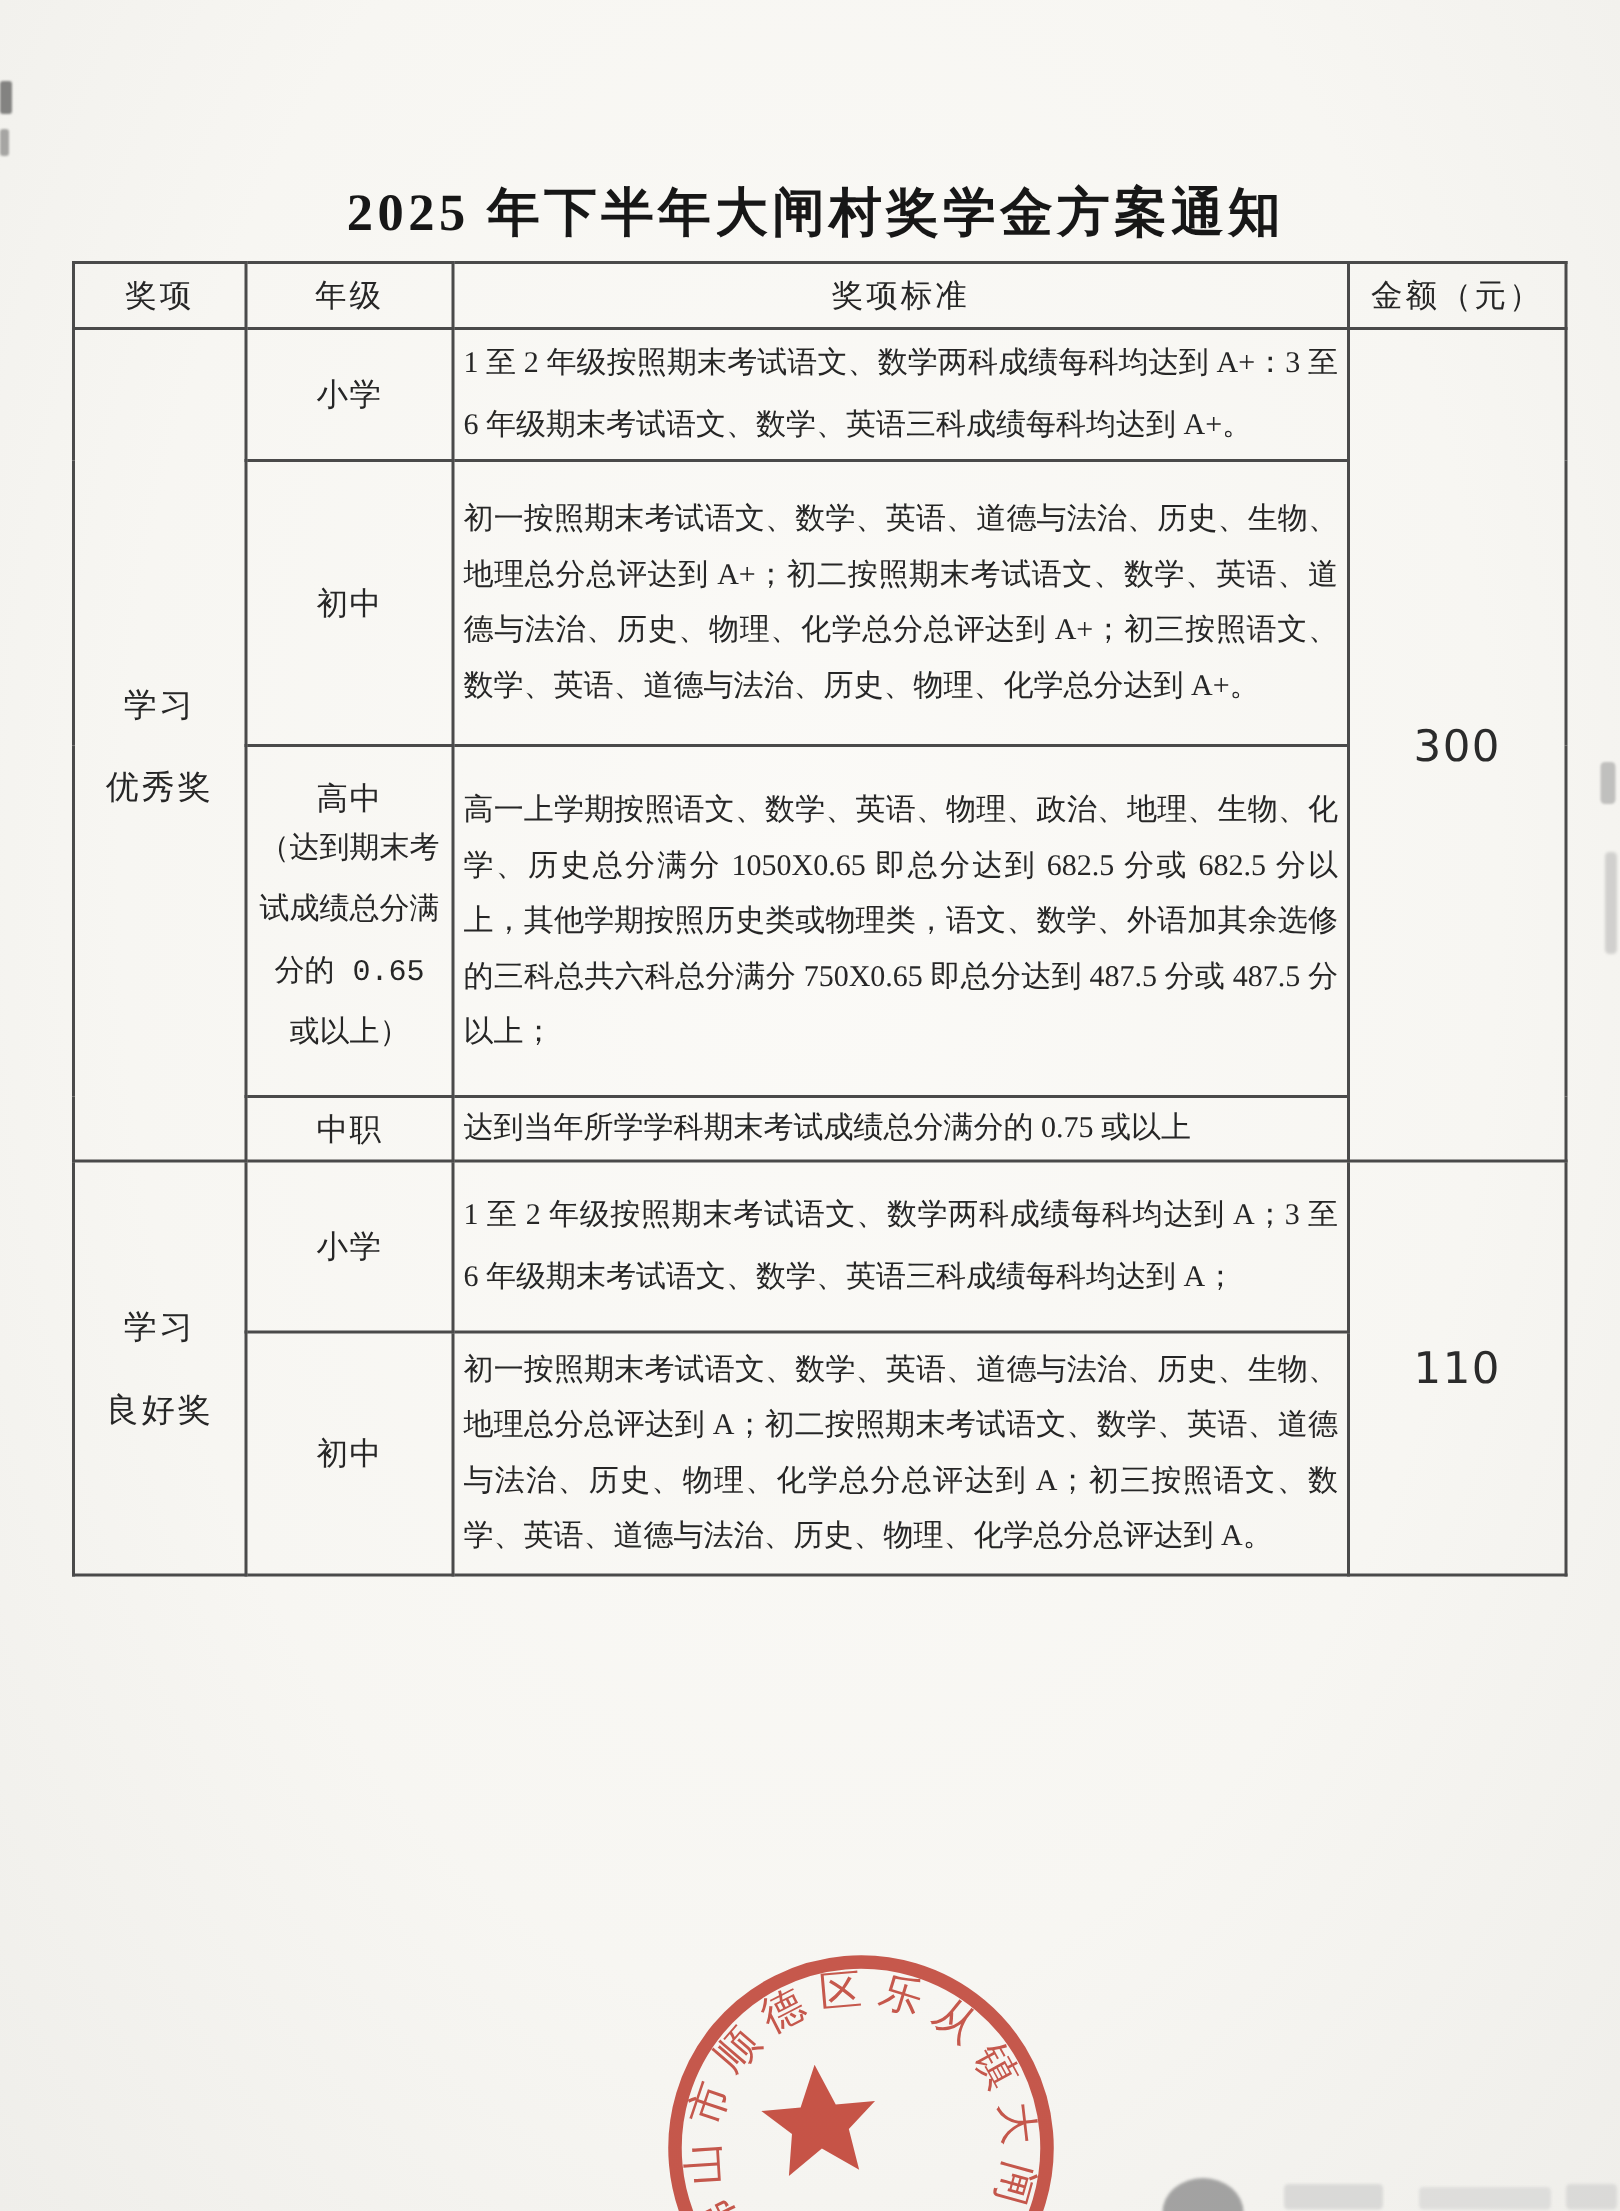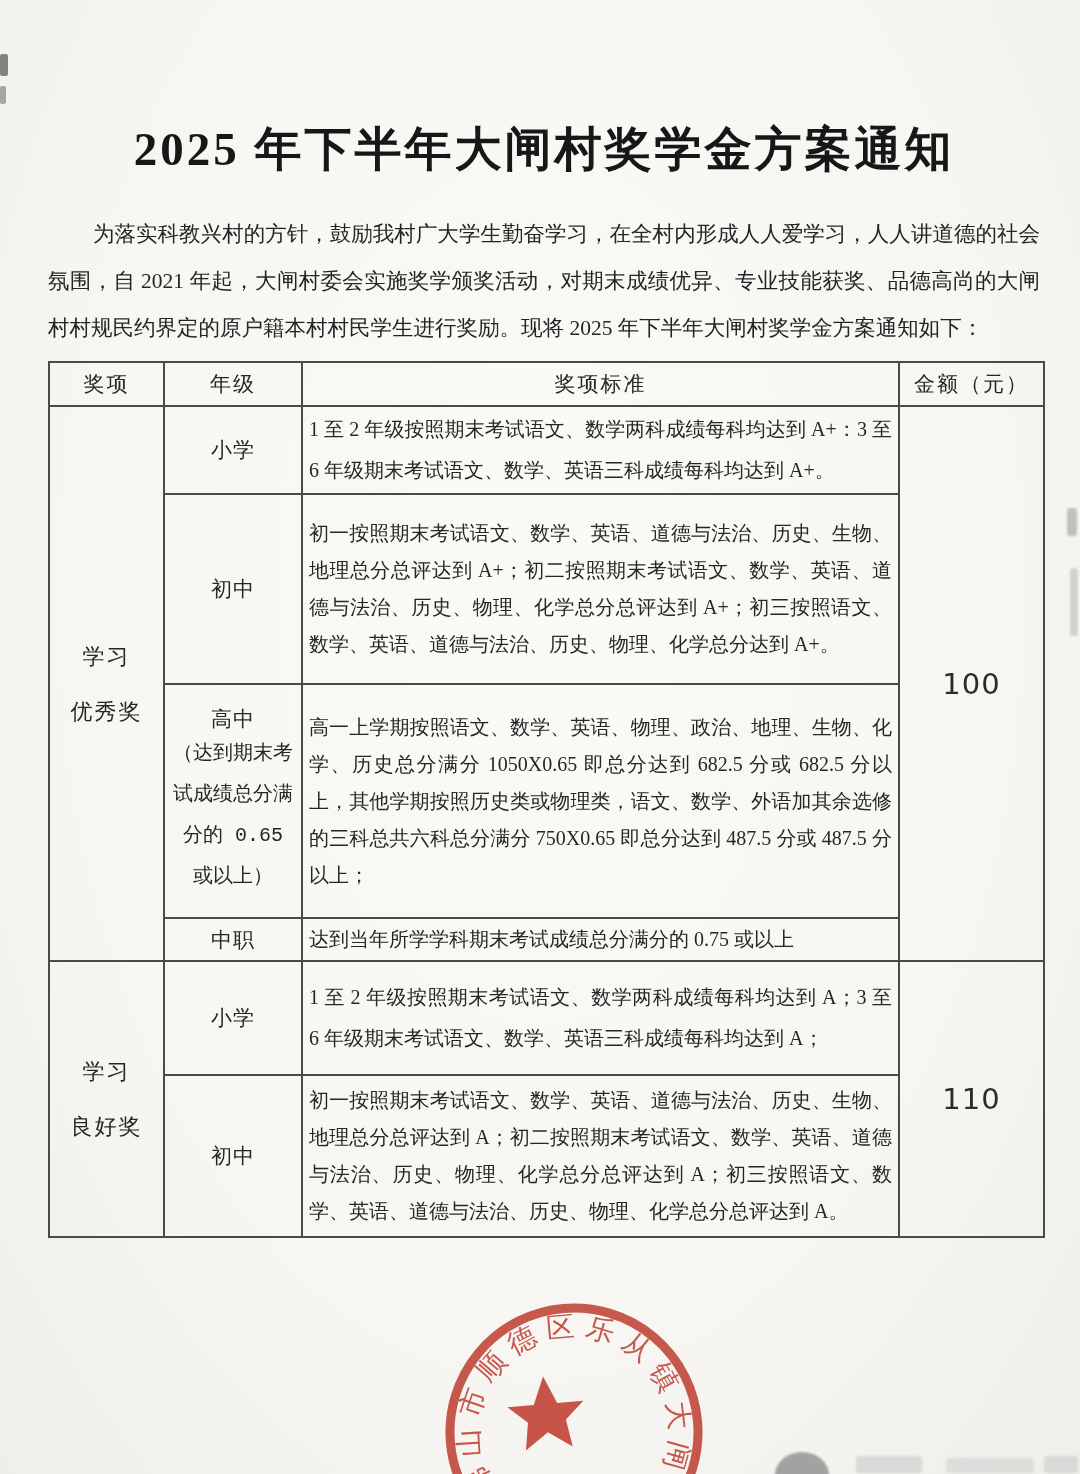--- a/index.html
+++ b/index.html
@@ -10,21 +10,21 @@
     background:
       radial-gradient(ellipse at 50% 40%, #fbfaf7 0%, #f7f6f2 60%, #efeeea 100%);
     overflow:hidden;
     font-family:"Liberation Serif","DejaVu Serif",serif;
     color:#262626;
   }
   .content{position:absolute;left:48px;top:0;width:992px;}
   .doc-title{
     margin-top:118px;
     text-align:center;
-    font-size:47px;font-weight:bold;letter-spacing:3px;
+    font-size:35px;font-weight:bold;letter-spacing:3px;
     color:#171717;
   }
   .intro{
     margin-top:30px;
     font-size:21.5px;line-height:47px;
     text-align:justify;text-indent:45px;
     color:#242424;
   }
   .sec1{margin-top:40px;font-size:22px;font-weight:bold;letter-spacing:1px;}
   .sec2{margin-top:56px;font-size:22px;font-weight:bold;letter-spacing:1px;}
@@ -91,21 +91,20 @@
   .wm-frag3{left:1044px;top:1456px;width:34px;height:17px;background:#c6c6c6;opacity:.5;border-radius:3px;filter:blur(1px);}
 </style>
 </head>
 <body>
 
 <div class="page">
   <div class="content">
 
     <div class="doc-title">2025 年下半年大闸村奖学金方案通知</div>
 
-    <div class="intro">为落实科教兴村的方针，鼓励我村广大学生勤奋学习，在全村内形成人人爱学习，人人讲道德的社会氛围，自 2021 年起，大闸村委会实施奖学颁奖活动，对期末成绩优异、专业技能获奖、品德高尚的大闸村村规民约界定的原户籍本村村民学生进行奖励。现将 2025 年下半年大闸村奖学金方案通知如下：</div>
 
 
 
 
     <table class="awards">
       <colgroup>
           <col class="c1">
           <col class="c2">
           <col class="c3">
           <col class="c4">
@@ -118,21 +117,21 @@
         <th>金额（元）</th>
       </tr>
 
       <tr class="r1">
         <td class="award" rowspan="4">
           <span>学习</span>
           <span>优秀奖</span>
         </td>
         <td class="grade">小学</td>
         <td class="crit loose">1 至 2 年级按照期末考试语文、数学两科成绩每科均达到 A+：3 至 6 年级期末考试语文、数学、英语三科成绩每科均达到 A+。</td>
-        <td class="amount" rowspan="4">100</td>
+        <td class="amount" rowspan="4">300</td>
       </tr>
       <tr class="r2">
         <td class="grade">初中</td>
         <td class="crit">初一按照期末考试语文、数学、英语、道德与法治、历史、生物、地理总分总评达到 A+；初二按照期末考试语文、数学、英语、道德与法治、历史、物理、化学总分总评达到 A+；初三按照语文、数学、英语、道德与法治、历史、物理、化学总分达到 A+。</td>
       </tr>
       <tr class="r3">
         <td class="grade">
           <div>高中</div>
           <div class="note">（达到期末考试成绩总分满分的 0.65 或以上）</div>
         </td>

